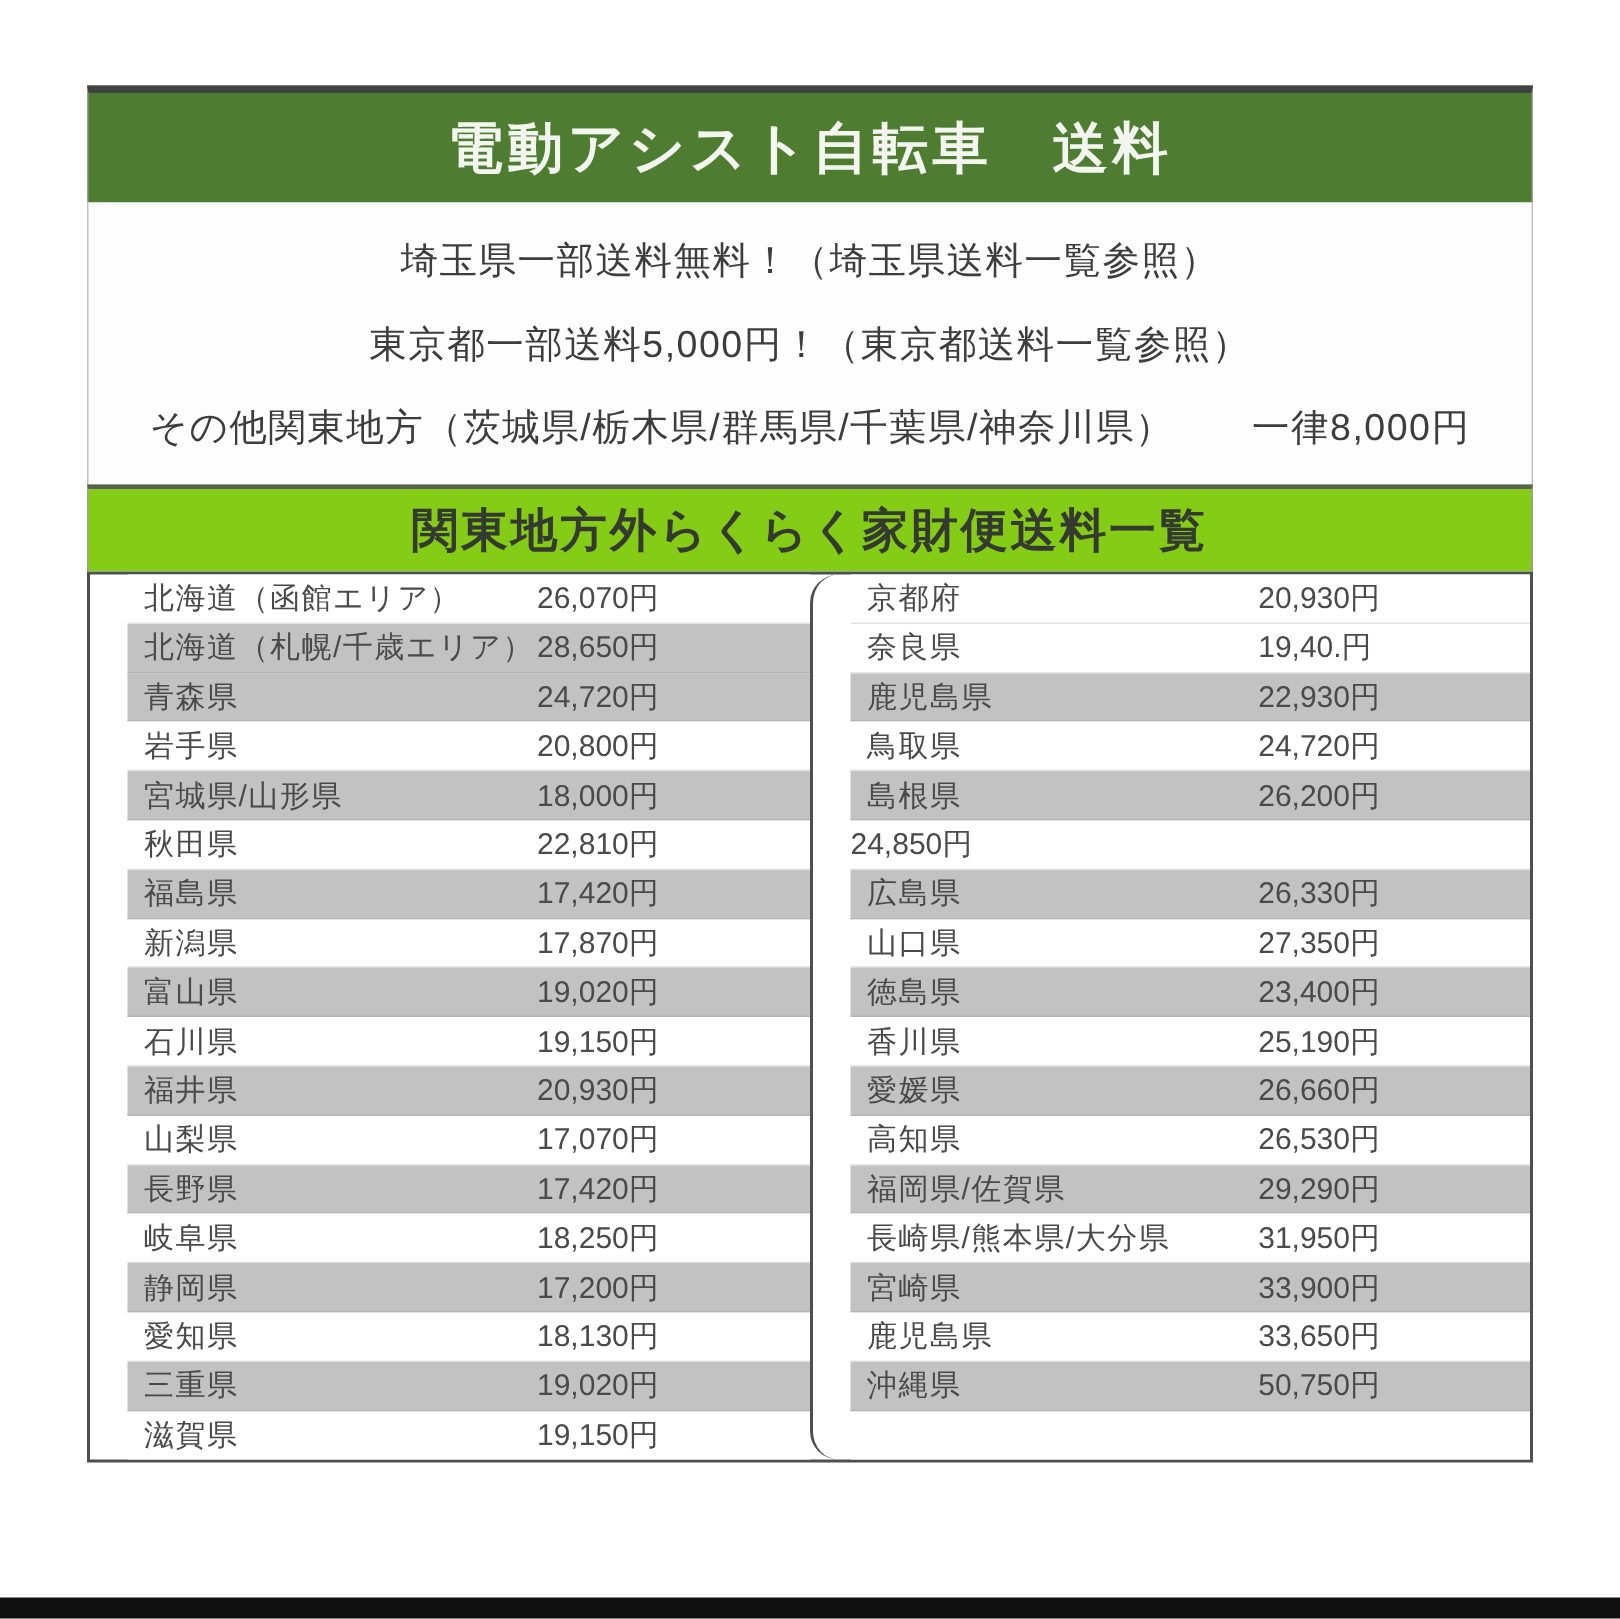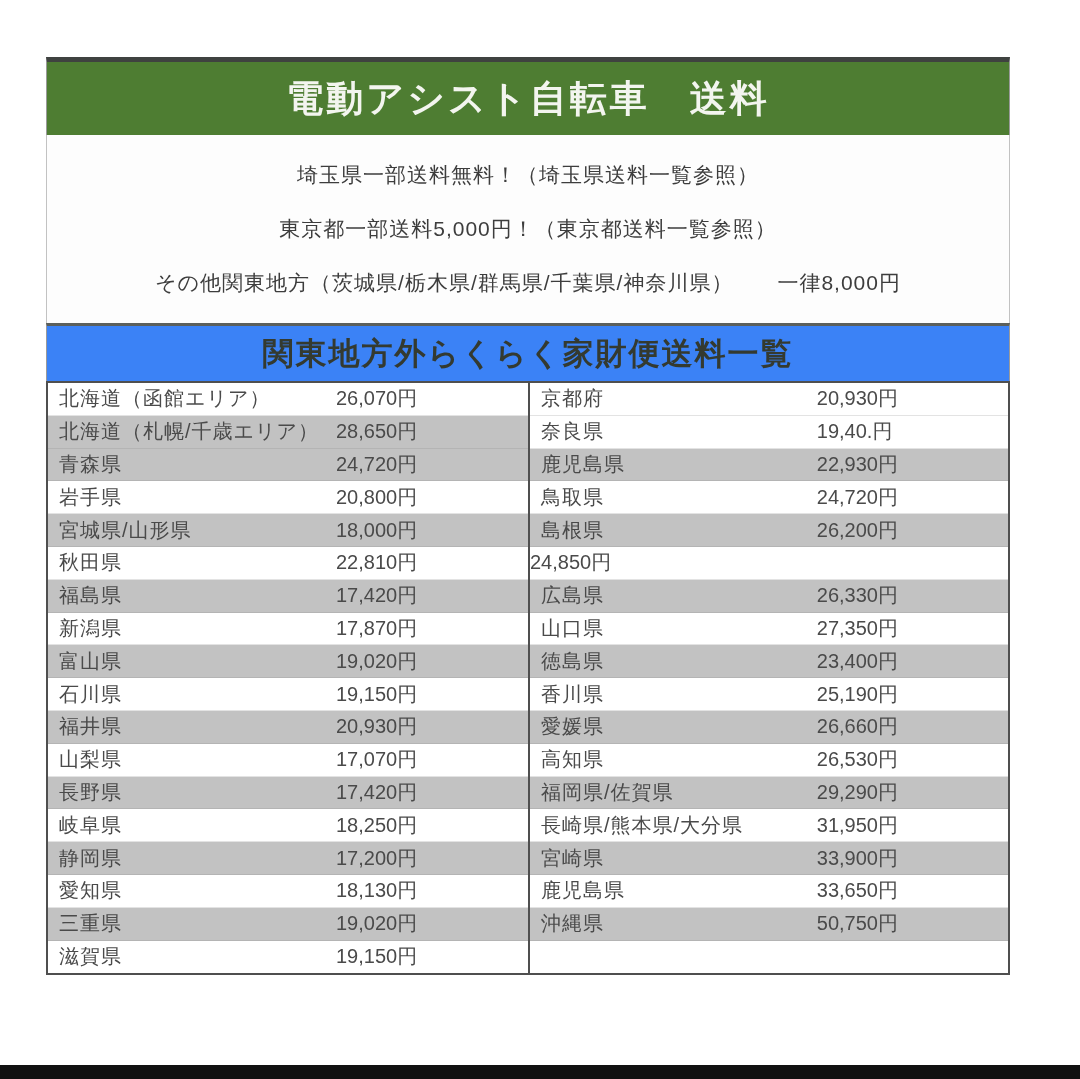--- a/index.html
+++ b/index.html
@@ -3,21 +3,21 @@
 <meta charset="utf-8">
 <style>
   * { margin: 0; padding: 0; box-sizing: border-box; }
   html, body { background: #ffffff; }
   body {
     font-family: "Liberation Sans", "DejaVu Sans", sans-serif;
     width: 1080px; height: 1079px; position: relative; overflow: hidden;
   }
   .page { position: relative; width: 1080px; height: 1079px; background: #ffffff; }
   .content {
-    position: absolute; left: 46px; top: 57px; width: 964px;
+    position: absolute; left: 58px; top: 57px; width: 964px;
   }
   
   .main-header {
     height: 78px;
     background: #4e7d32;
     border-top: 5px solid #3f4240;
     border-left: 1px solid #9a9a9a;
     border-right: 1px solid #9a9a9a;
     display: flex; align-items: center; justify-content: center;
   }
@@ -26,41 +26,41 @@
   }
   
   .info-section {
     height: 188px;
     background: #fdfdfd;
     border-left: 1px solid #c2c2c2;
     border-right: 1px solid #c2c2c2;
     display: flex; flex-direction: column; justify-content: space-evenly;
     align-items: center; text-align: center;
   }
-  .info-line { color: #3d3d3d; font-size: 21px; letter-spacing: 1px; }
+  .info-line { color: #3d3d3d; font-size: 25px; letter-spacing: 1px; }
   
   .sub-header {
     height: 58px;
-    background: #3b82f6;
+    background: #84cc16;
     border-top: 3px solid #5b5f5b;
     border-left: 1px solid #9a9a9a;
     border-right: 1px solid #9a9a9a;
     display: flex; align-items: center; justify-content: center;
   }
   .sub-header .table-title {
     color: #343a30; font-size: 31px; font-weight: bold; letter-spacing: 2px;
   }
   
   .fee-table {
     display: flex;
     border: 2px solid #4f4f4f;
     background: #ffffff;
   }
-  .fee-col { width: 50%; }
-  .fee-col.right { border-left: 2px solid #4f4f4f; }
+  .fee-col { width: 50%; padding-left: 25px; }
+  .fee-col.right { border-left: 2px solid #4f4f4f; border-radius: 19px; }
   .fee-row {
     height: 32.8px;
     display: flex; align-items: center;
     background: #ffffff;
     border-bottom: 1px solid #e3e3e3;
     font-size: 20px; color: #4a4a4a;
   }
   .fee-row:last-child { border-bottom: none; }
   .fee-row.alt { background: #c2c2c2; border-bottom: 1px solid #b4b4b4; }
   .fee-row .region {

